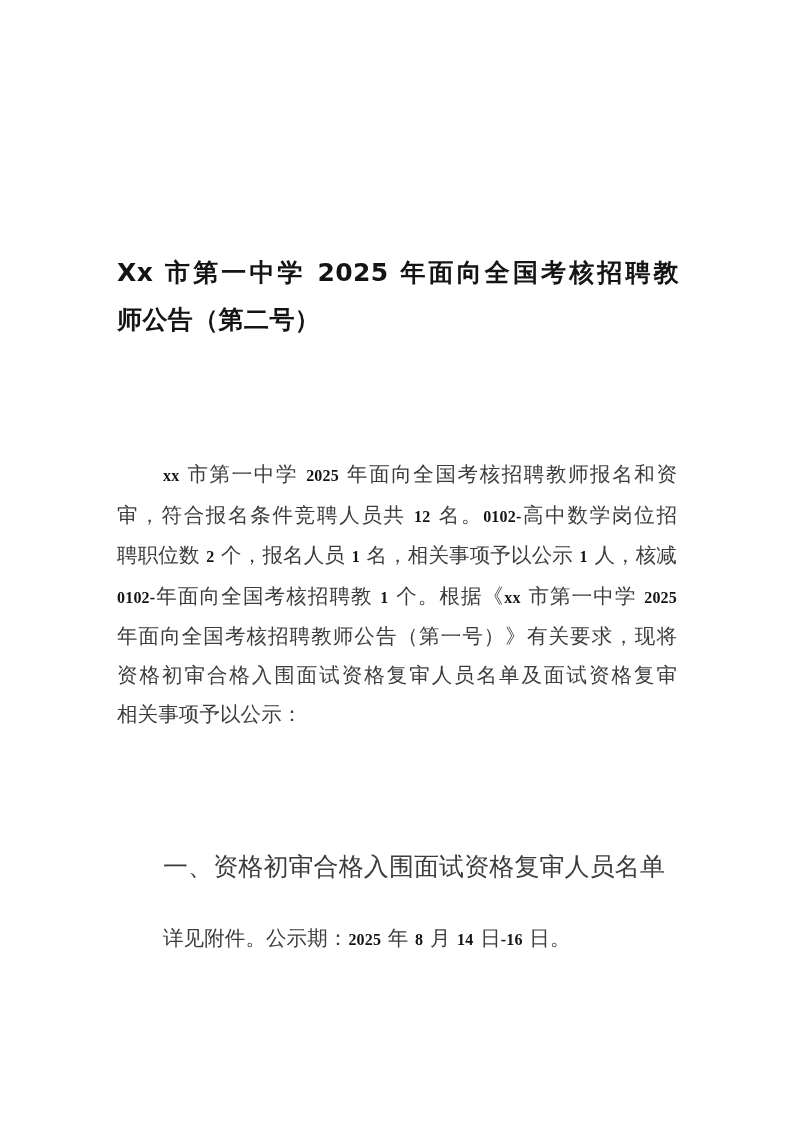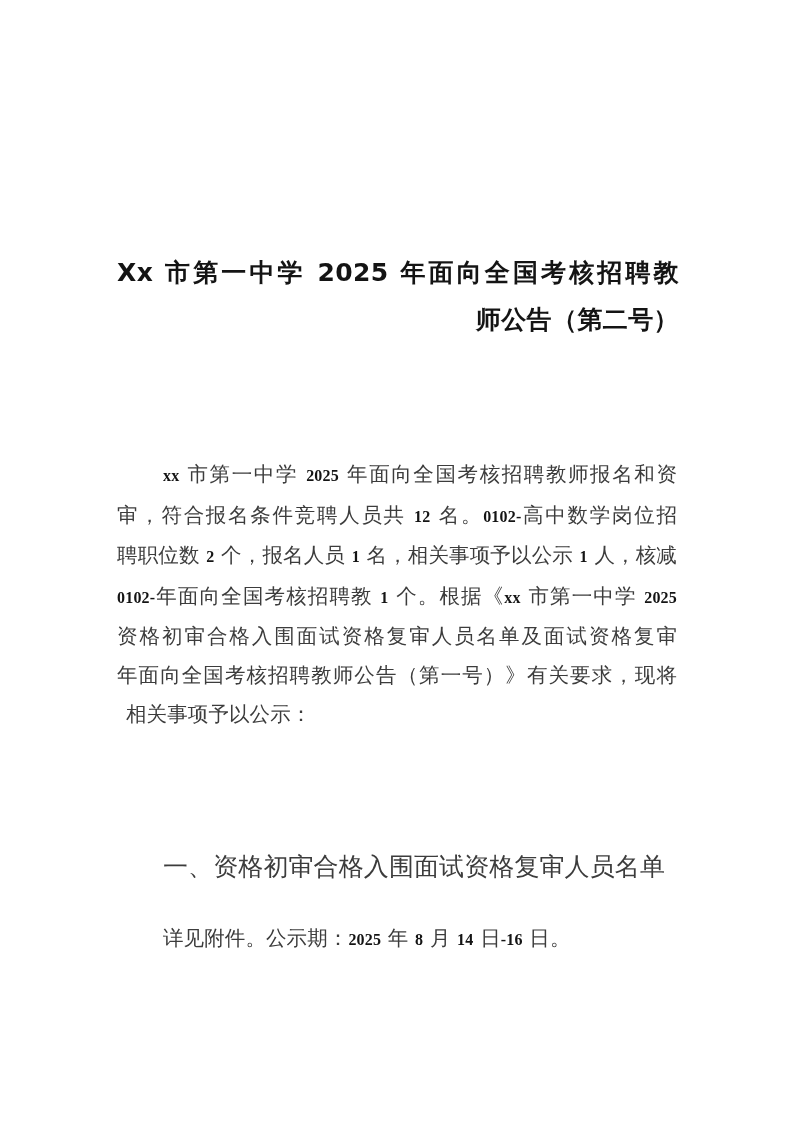--- a/index.html
+++ b/index.html
@@ -41,21 +41,21 @@
 
   .title-line-1 {
     display: block;
     text-align: justify;
     text-align-last: justify;
     white-space: nowrap;
   }
 
   .title-line-2 {
     display: block;
-    text-align: right;
+    text-align: left;
   }
 
   
   .body-block {
     position: absolute;
     left: 117px;
     top: 455px;
     width: 560px;
   }
 
@@ -71,21 +71,20 @@
 
   .para .ln {
     display: block;
     text-align: justify;
     text-align-last: justify;
     white-space: nowrap;
   }
 
   .para .ln.last {
     text-align-last: left;
-    margin-left: 9px;
   }
 
   
   .lat {
     font-family: Liberation Serif, serif;
     font-weight: bold;
     font-size: 16px;
     color: #141414;
     letter-spacing: 0.2px;
   }
@@ -128,22 +127,22 @@
     <span class="title-line-1">Xx 市第一中学 2025 年面向全国考核招聘教</span>
     <span class="title-line-2">师公告（第二号）</span>
   </h1>
 
   <div class="body-block">
     <p class="para" id="paragraph-1">
         <span class="ln"><span style="display: inline-block; width: 46px;"></span><span class="lat">xx</span><span> 市第一中学 </span><span class="lat">2025</span><span> 年面向全国考核招聘教师报名和资</span></span>
         <span class="ln"><span>审，符合报名条件竞聘人员共 </span><span class="lat">12</span><span> 名。</span><span class="lat">0102-</span><span>高中数学岗位招</span></span>
         <span class="ln"><span>聘职位数 </span><span class="lat">2</span><span> 个，报名人员 </span><span class="lat">1</span><span> 名，相关事项予以公示 </span><span class="lat">1</span><span> 人，核减</span></span>
         <span class="ln"><span class="lat">0102-</span><span>年面向全国考核招聘教 </span><span class="lat">1</span><span> 个。根据《</span><span class="lat">xx</span><span> 市第一中学 </span><span class="lat">2025</span></span>
+        <span class="ln"><span>年面向全国考核招聘教师公告（第一号）》有关要求，现将</span></span>
         <span class="ln"><span>资格初审合格入围面试资格复审人员名单及面试资格复审</span></span>
-        <span class="ln"><span>年面向全国考核招聘教师公告（第一号）》有关要求，现将</span></span>
         <span class="ln last"><span>相关事项予以公示：</span></span>
       </p>
   </div>
 
   <h2 class="section-heading">一、资格初审合格入围面试资格复审人员名单</h2>
 
   <p class="closing-note" id="closing-note"><span>详见附件。公示期：</span><span class="lat">2025</span><span> 年 </span><span class="lat">8</span><span> 月 </span><span class="lat">14</span><span> 日</span><span class="lat">-16</span><span> 日。</span></p>
 
 </div>
 

